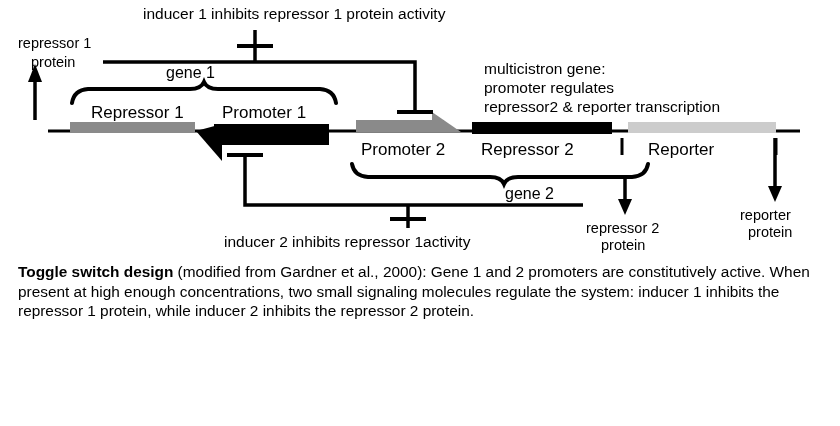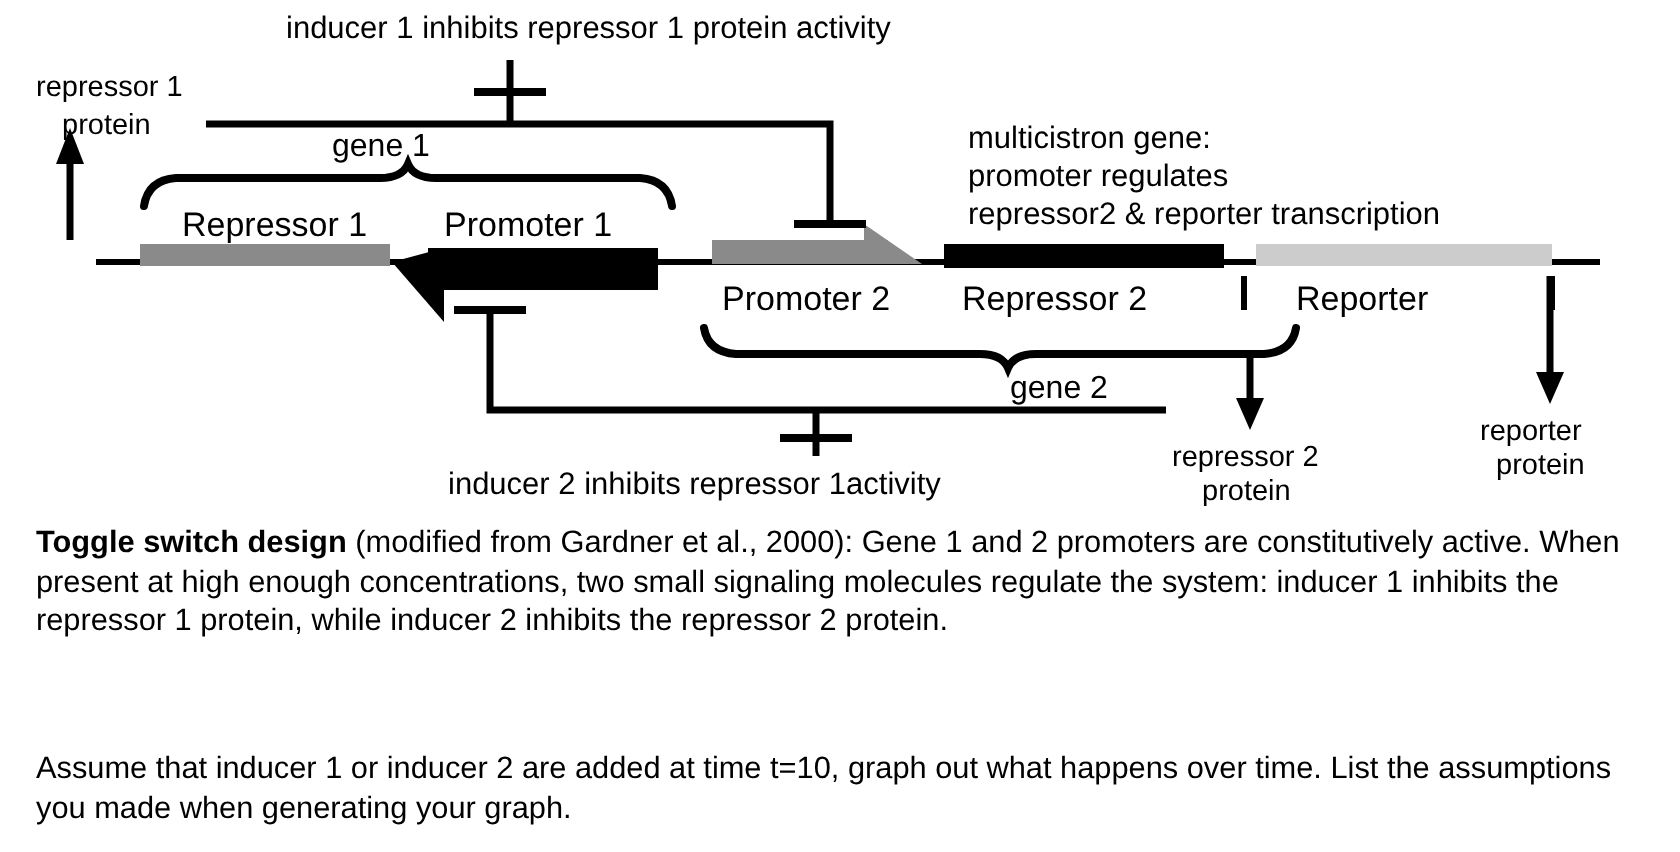--- a/index.html
+++ b/index.html
@@ -129,15 +129,14 @@
 
     <text class="svg-label lbl-protein" x="740" y="220" text-anchor="start">reporter</text>
     <text class="svg-label lbl-protein" x="748" y="237" text-anchor="start">protein</text>
 
   </svg>
 
   <div class="caption-block" id="caption-para-1">
     <span class="cap-bold">Toggle switch design</span><span> (modified from Gardner et al., 2000): Gene 1 and 2 promoters are constitutively active. When present at high enough concentrations, two small signaling molecules regulate the system: inducer 1 inhibits the repressor 1 protein, while inducer 2 inhibits the repressor 2 protein.</span>
   </div>
 
-  <div class="caption-block" id="caption-para-2">Assume that inducer 1 or inducer 2 are added at time t=10, graph out what happens over time.  List the assumptions you made when generating your graph.</div>
 
 </div>
 
 </body></html>

